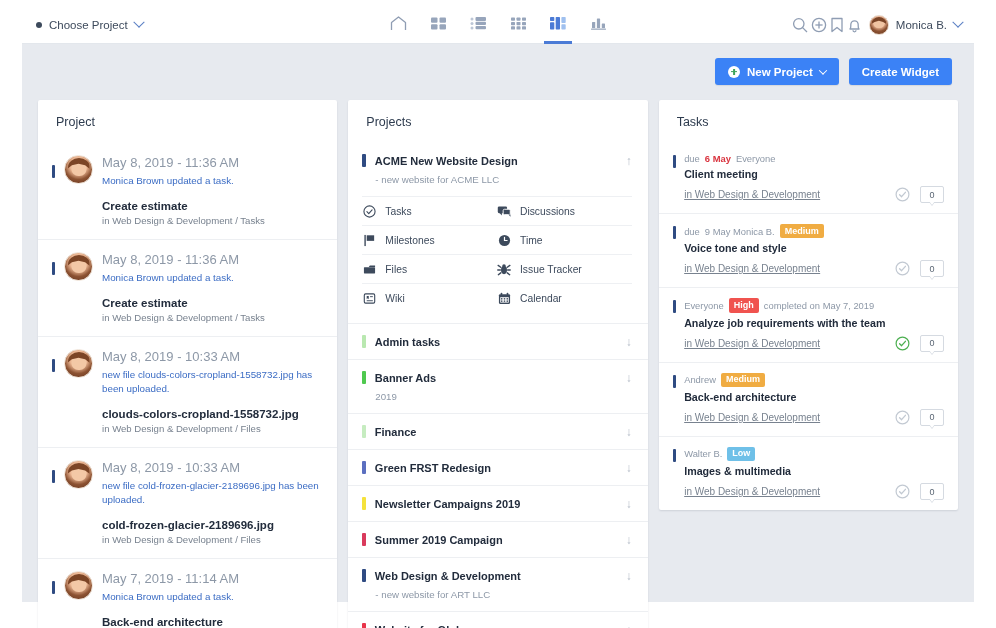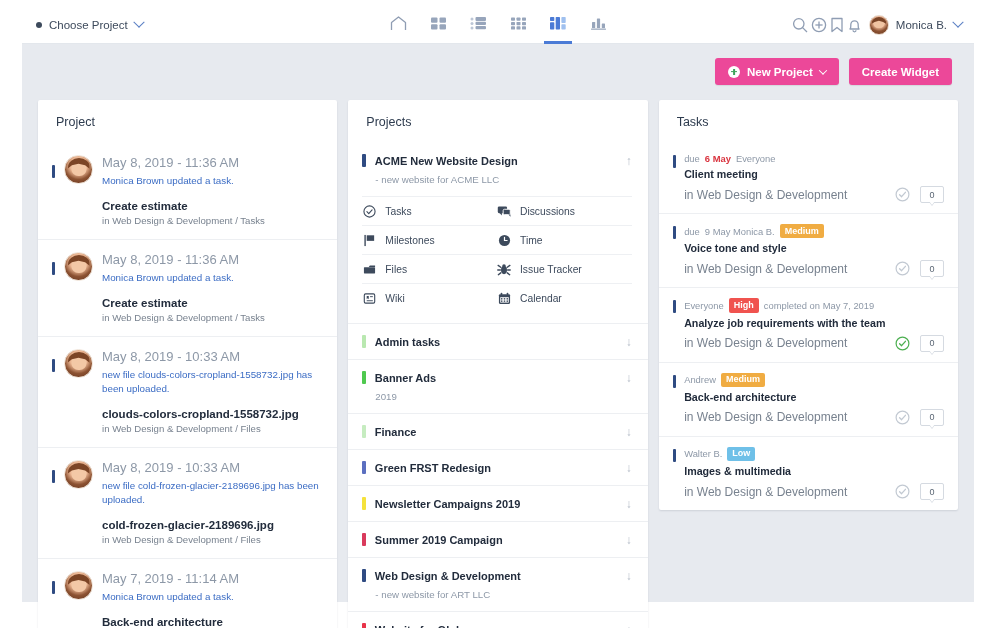--- a/index.html
+++ b/index.html
@@ -73,21 +73,21 @@
   
   .body {
     position: absolute; left: 22px; top: 44px; right: 22px; bottom: 26px;
     background: #e7eaef;
   }
   .actionbar {
     position: absolute; right: 22px; top: 14px;
     display: flex; gap: 10px;
   }
   .btn {
-    background: #ec4899; color: #fff; border: none; border-radius: 3px;
+    background: #3b82f6; color: #fff; border: none; border-radius: 3px;
     font-family: "Liberation Sans", sans-serif;
     font-size: 11.5px; font-weight: bold;
     padding: 0 13px; height: 27px;
     display: flex; align-items: center; gap: 7px; cursor: pointer;
     box-shadow: 0 1px 1px rgba(0,0,0,.08);
   }
   .plusicon {
     width: 12px; height: 12px; border-radius: 50%; background: #fff;
     position: relative; flex: none;
   }
@@ -168,21 +168,21 @@
   .task-bar { width: 3.5px; background: #2f4b82; height: 13px; border-radius: 1px; flex: none; margin-top: 2px; }
   .task-body { flex: 1; min-width: 0; }
   .task-meta { font-size: 9.4px; color: #8d98a7; display: flex; align-items: center; gap: 5px; flex-wrap: wrap; }
   .due-date { color: #d9343f; font-weight: bold; }
   .badge {
     display: inline-block; color: #fff; font-size: 9px; font-weight: bold;
     padding: 1.5px 5px; border-radius: 2px; line-height: 1.25;
   }
   .task-name { font-size: 10.7px; font-weight: bold; color: #222c3c; margin-top: 4px; }
   .task-foot { display: flex; align-items: center; margin-top: 6px; }
-  .task-ctx { font-size: 12px; color: #78828f; flex: 1; }
+  .task-ctx { font-size: 10px; color: #78828f; flex: 1; text-decoration: underline; }
   .check { width: 15px; height: 15px; flex: none; margin-right: 10px; }
   .bubble {
     position: relative; min-width: 24px; height: 17px;
     border: 1px solid #d5dae1; border-radius: 2px;
     font-size: 9px; color: #5a6674;
     display: flex; align-items: center; justify-content: center; flex: none;
   }
   .bubble::after {
     content: ""; position: absolute; bottom: -4px; left: 50%; margin-left: -3px;
     width: 0; height: 0; border-left: 3.5px solid transparent;

